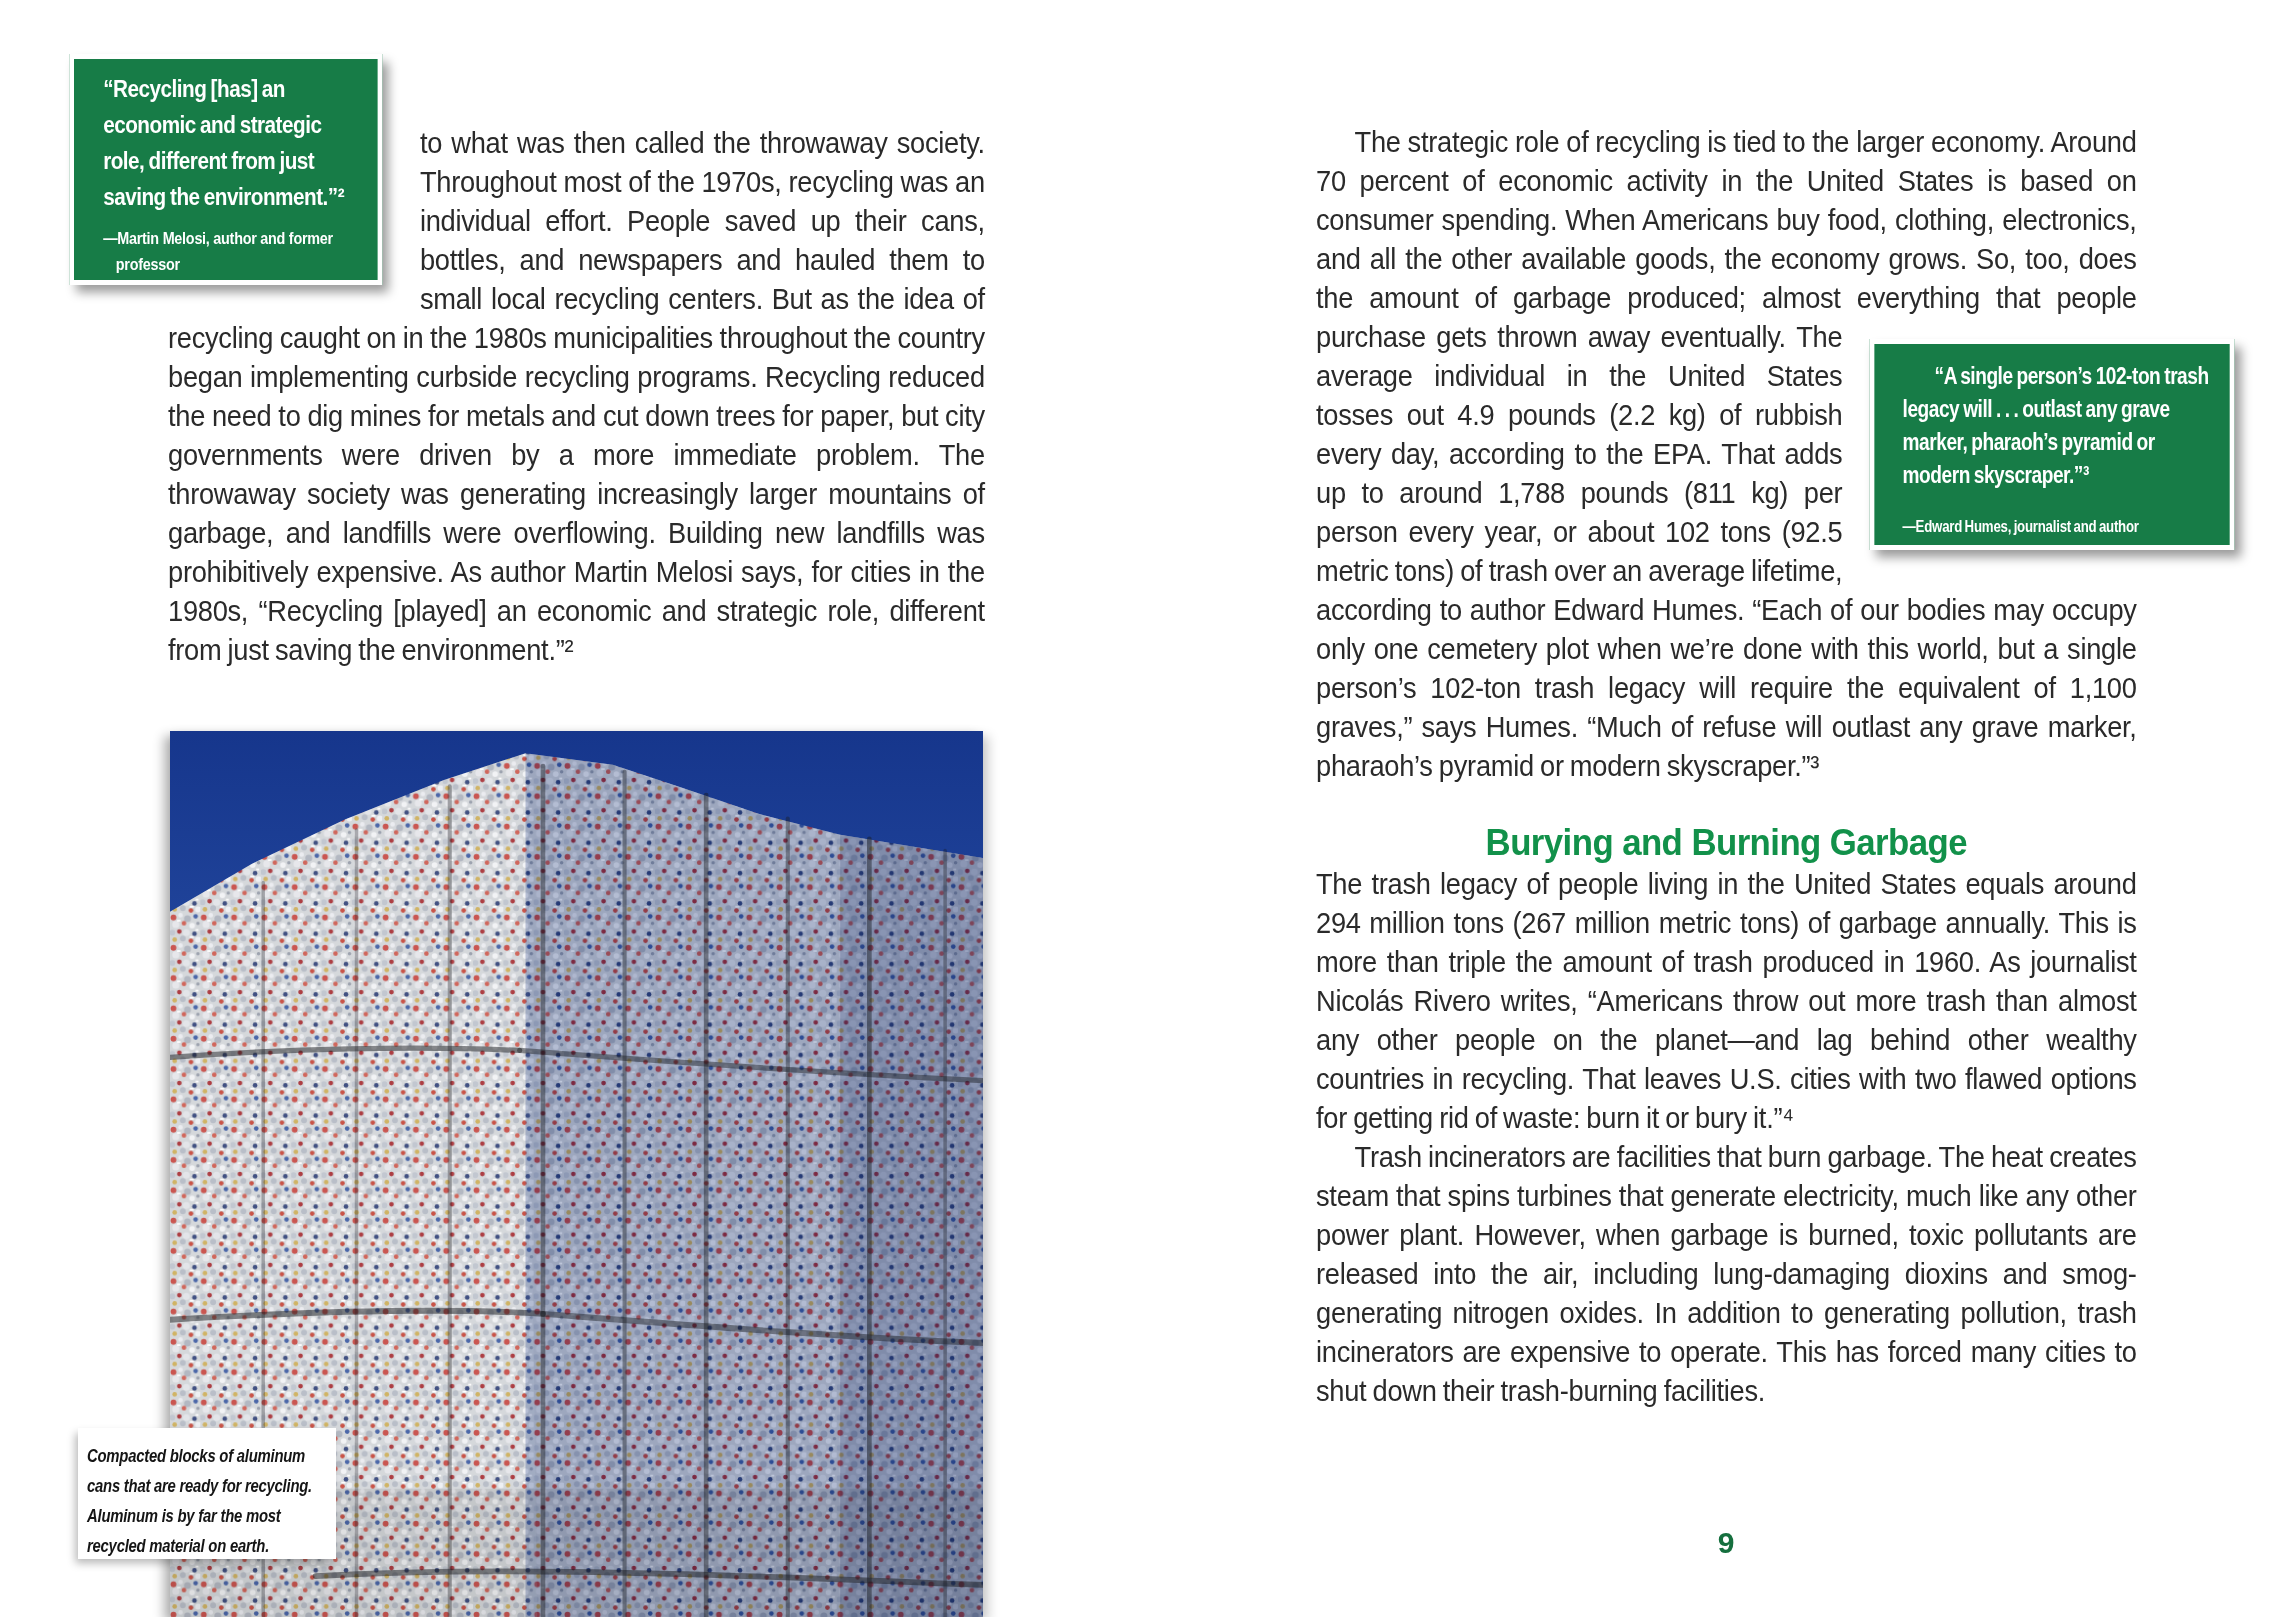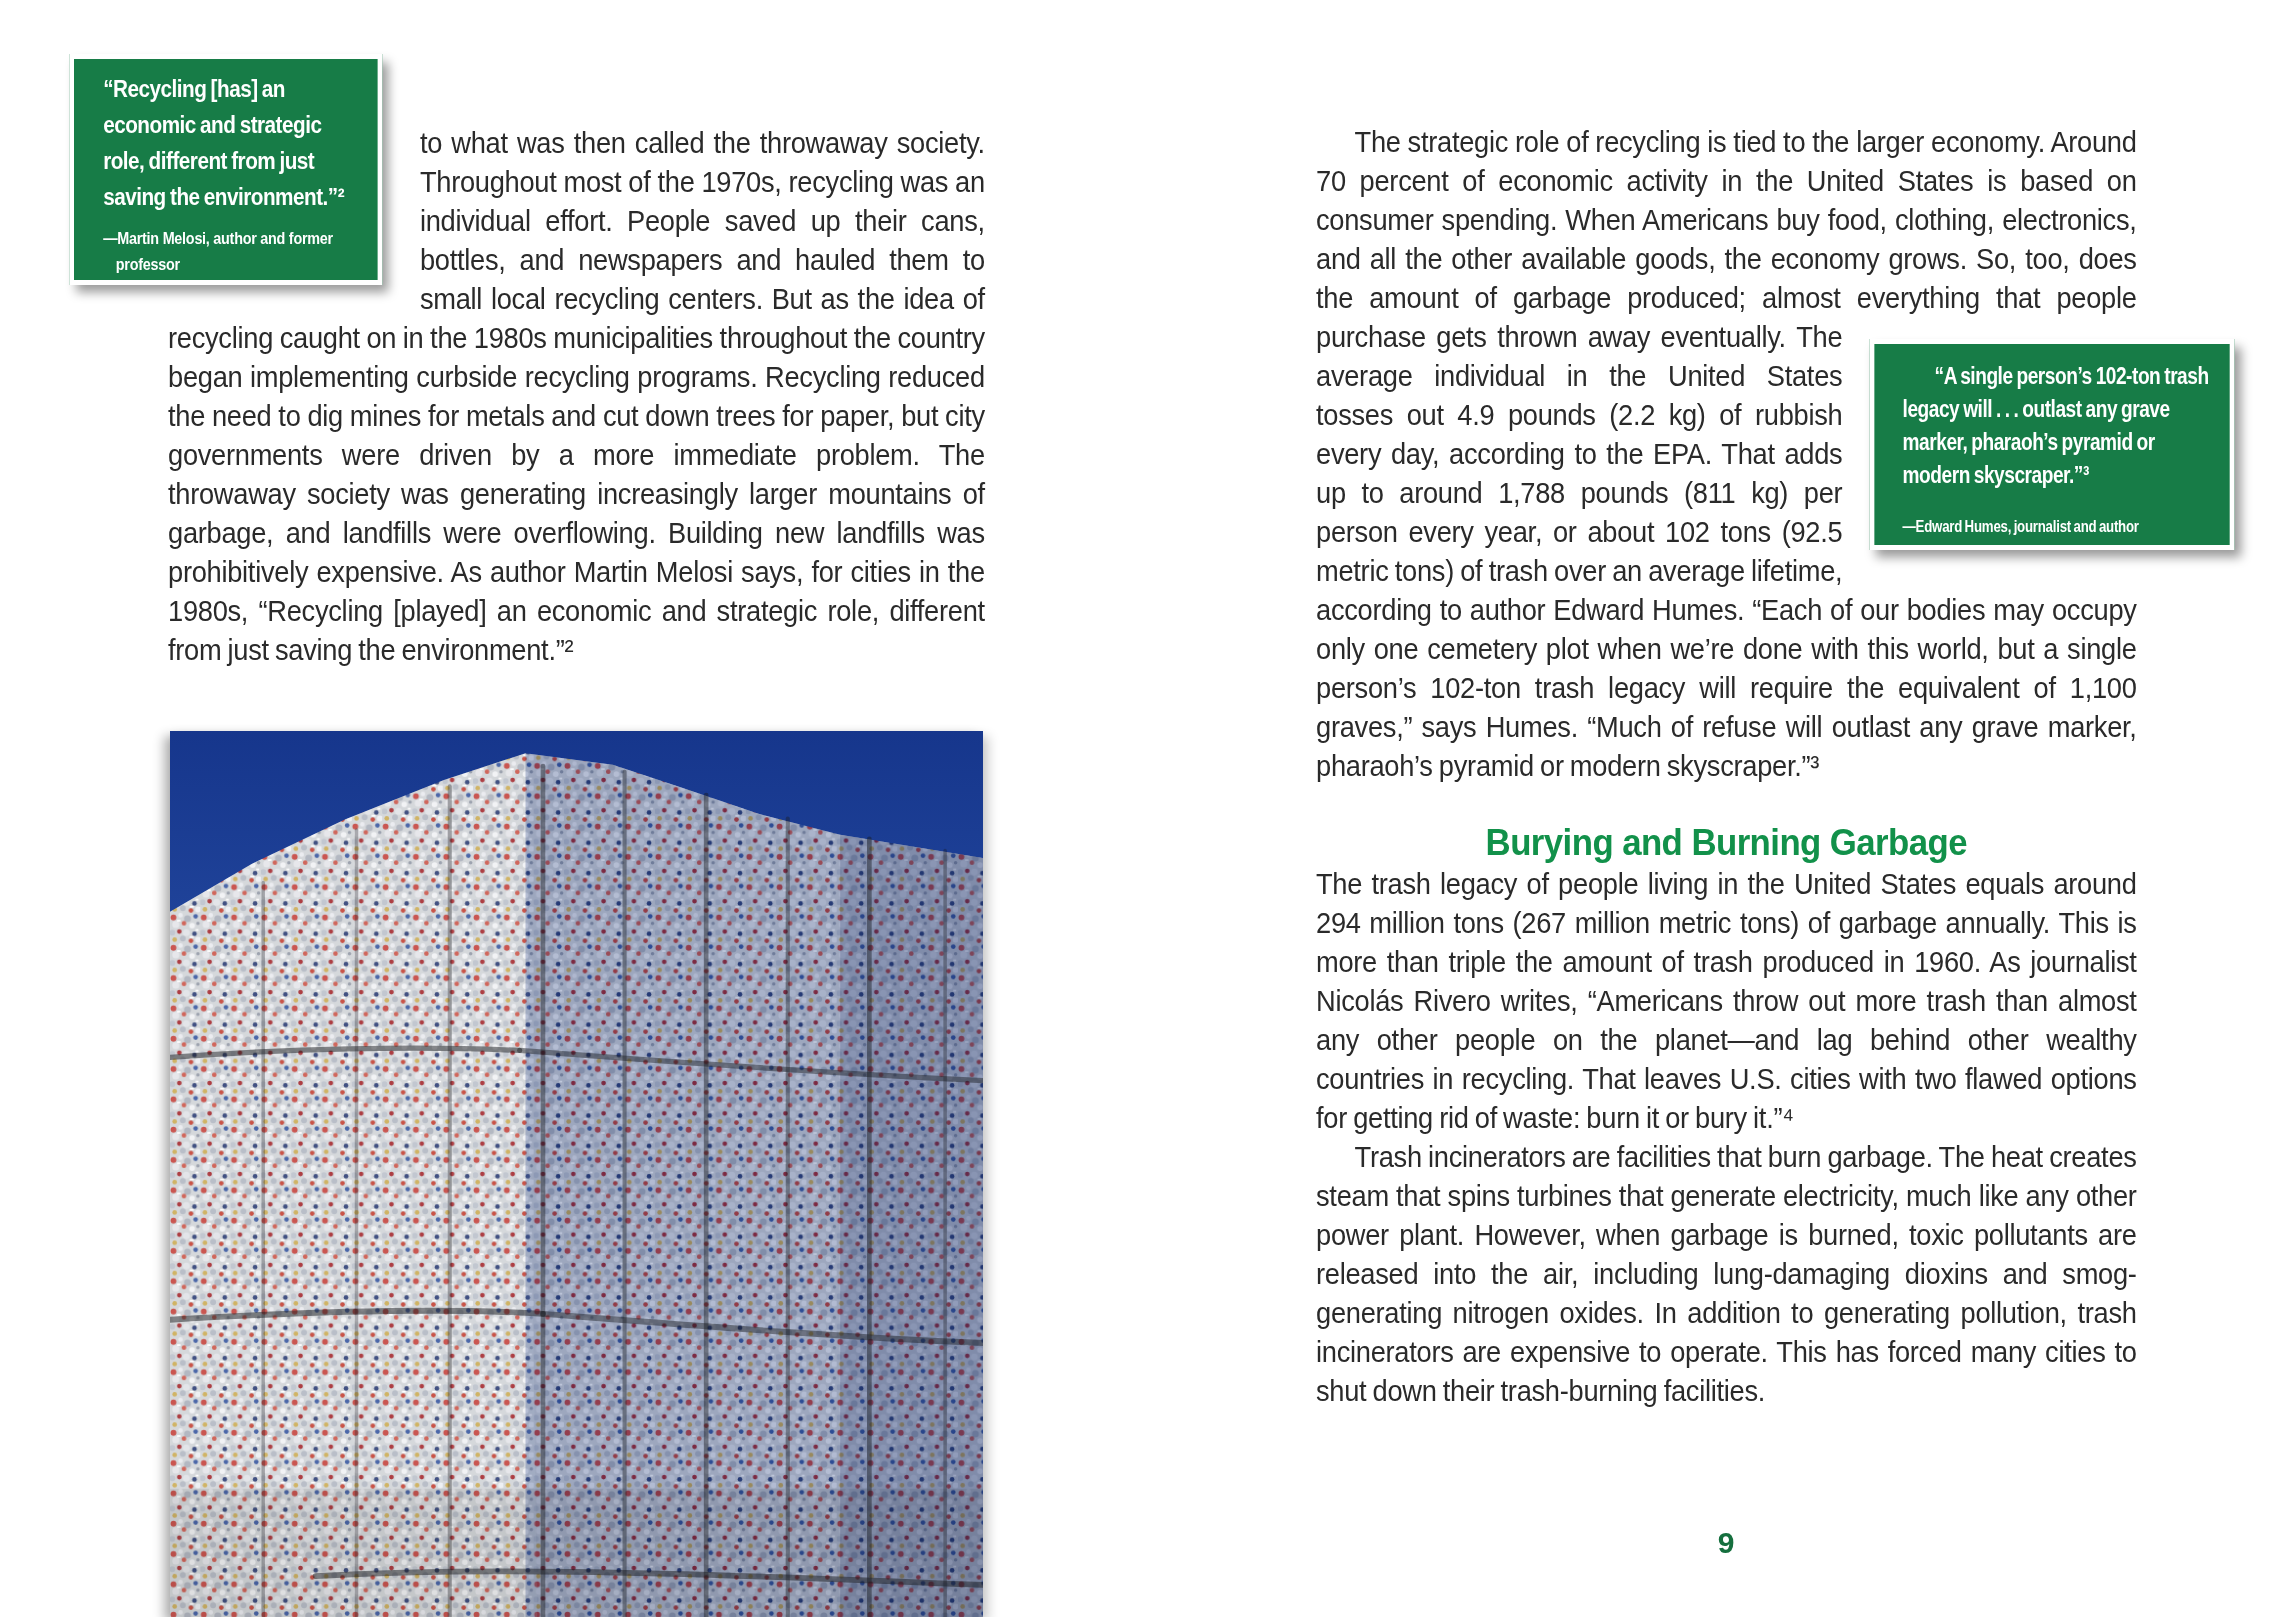--- a/index.html
+++ b/index.html
@@ -148,20 +148,23 @@
           <path d="M640,60 V1520" stroke-width="8" opacity="0.45"></path>
           <path d="M780,70 V1520" stroke-width="7" opacity="0.40"></path>
           <path d="M920,110 V1520" stroke-width="8" opacity="0.45"></path>
           <path d="M1060,150 V1520" stroke-width="7" opacity="0.40"></path>
           <path d="M1200,185 V1520" stroke-width="8" opacity="0.45"></path>
           <path d="M1330,205 V1520" stroke-width="6" opacity="0.35"></path>
         </g>
       </svg>
     </figure>
 
+    <figcaption class="caption-box">
+      <p class="caption-text">Compacted blocks of aluminum cans that are ready for recycling. Aluminum is by far the most recycled material on earth.</p>
+    </figcaption>
   </section>
 
   <section class="page page-right">
 
     <div class="flow flow-right">
       <p class="body-text para1 indent-first">
         <span>The strategic role of recycling is tied to the larger economy. Around 70 percent of economic activity in the United States is based on consumer spending. When Americans buy food, clothing, electronics, and all the other available goods, the economy grows. So, too, does the amount of garbage produced; almost everything that people purchase gets thrown away eventually.</span>
         <span class="qfloat-right">
           <span class="pull-quote pq-right">
             <span class="pq-inner">

